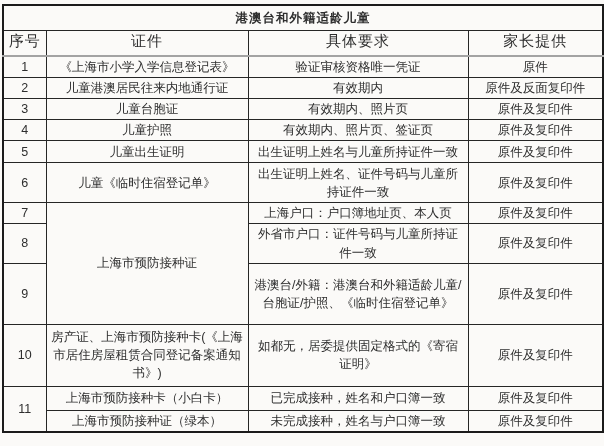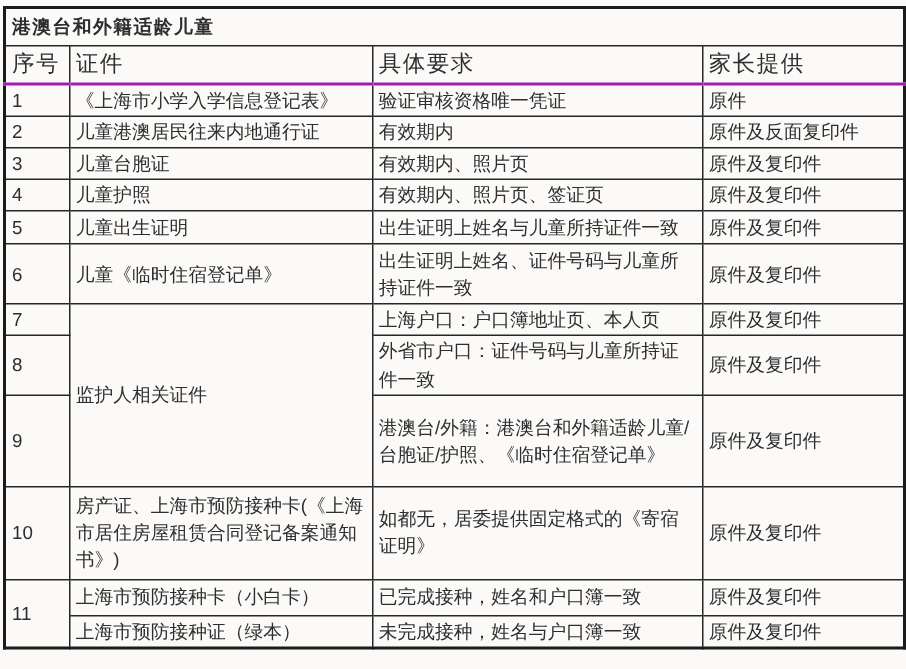--- a/index.html
+++ b/index.html
@@ -15,40 +15,42 @@
     padding: 4px 2px 0 2px;
   }
   table.doc-table {
     border-collapse: collapse;
     table-layout: fixed;
     width: 600px;
     color: #2e2e2e;
   }
   table.doc-table td {
     border: 1px solid #262626;
+    text-align: center;
     vertical-align: middle;
     padding: 1px 4px;
     font-size: 12.5px;
     line-height: 1.45;
     word-break: break-all;
     margin-top: 31px;
   }
   td.title-cell {
     font-size: 17px;
     font-weight: bold;
     letter-spacing: 1px;
     border-bottom: 2px solid #1b1b1b;
     height: 22px;
     padding: 2px 0;
   }
   tr.header-row td {
     font-size: 15px;
     height: 21px;
-    border-bottom: 2px solid #a21caf;
+    border-bottom: 2px solid #a3a3a3;
     letter-spacing: 1px;
+    font-family: Liberation Mono, monospace;
   }
   table.doc-table { border: 2px solid #1b1b1b; }
   .h22 { height: 20px; }
   .h21 { height: 19px; }
   .h24 { height: 22px; }
   .h26 { height: 24px; }
   .h40 { height: 38px; }
   .h42 { height: 40px; }
   .h63 { height: 61px; }
   .h64 { height: 62px; }
@@ -114,21 +116,21 @@
 
     <tr class="h42">
       <td>6</td>
       <td>儿童《临时住宿登记单》</td>
       <td>出生证明上姓名、证件号码与儿童所持证件一致</td>
       <td>原件及复印件</td>
     </tr>
 
     <tr class="h23">
       <td>7</td>
-      <td rowspan="3">监护人相关证件</td>
+      <td rowspan="3">上海市预防接种证</td>
       <td>上海户口：户口簿地址页、本人页</td>
       <td>原件及复印件</td>
     </tr>
 
     <tr class="h40">
       <td>8</td>
       <td>外省市户口：证件号码与儿童所持证件一致</td>
       <td>原件及复印件</td>
     </tr>
 

